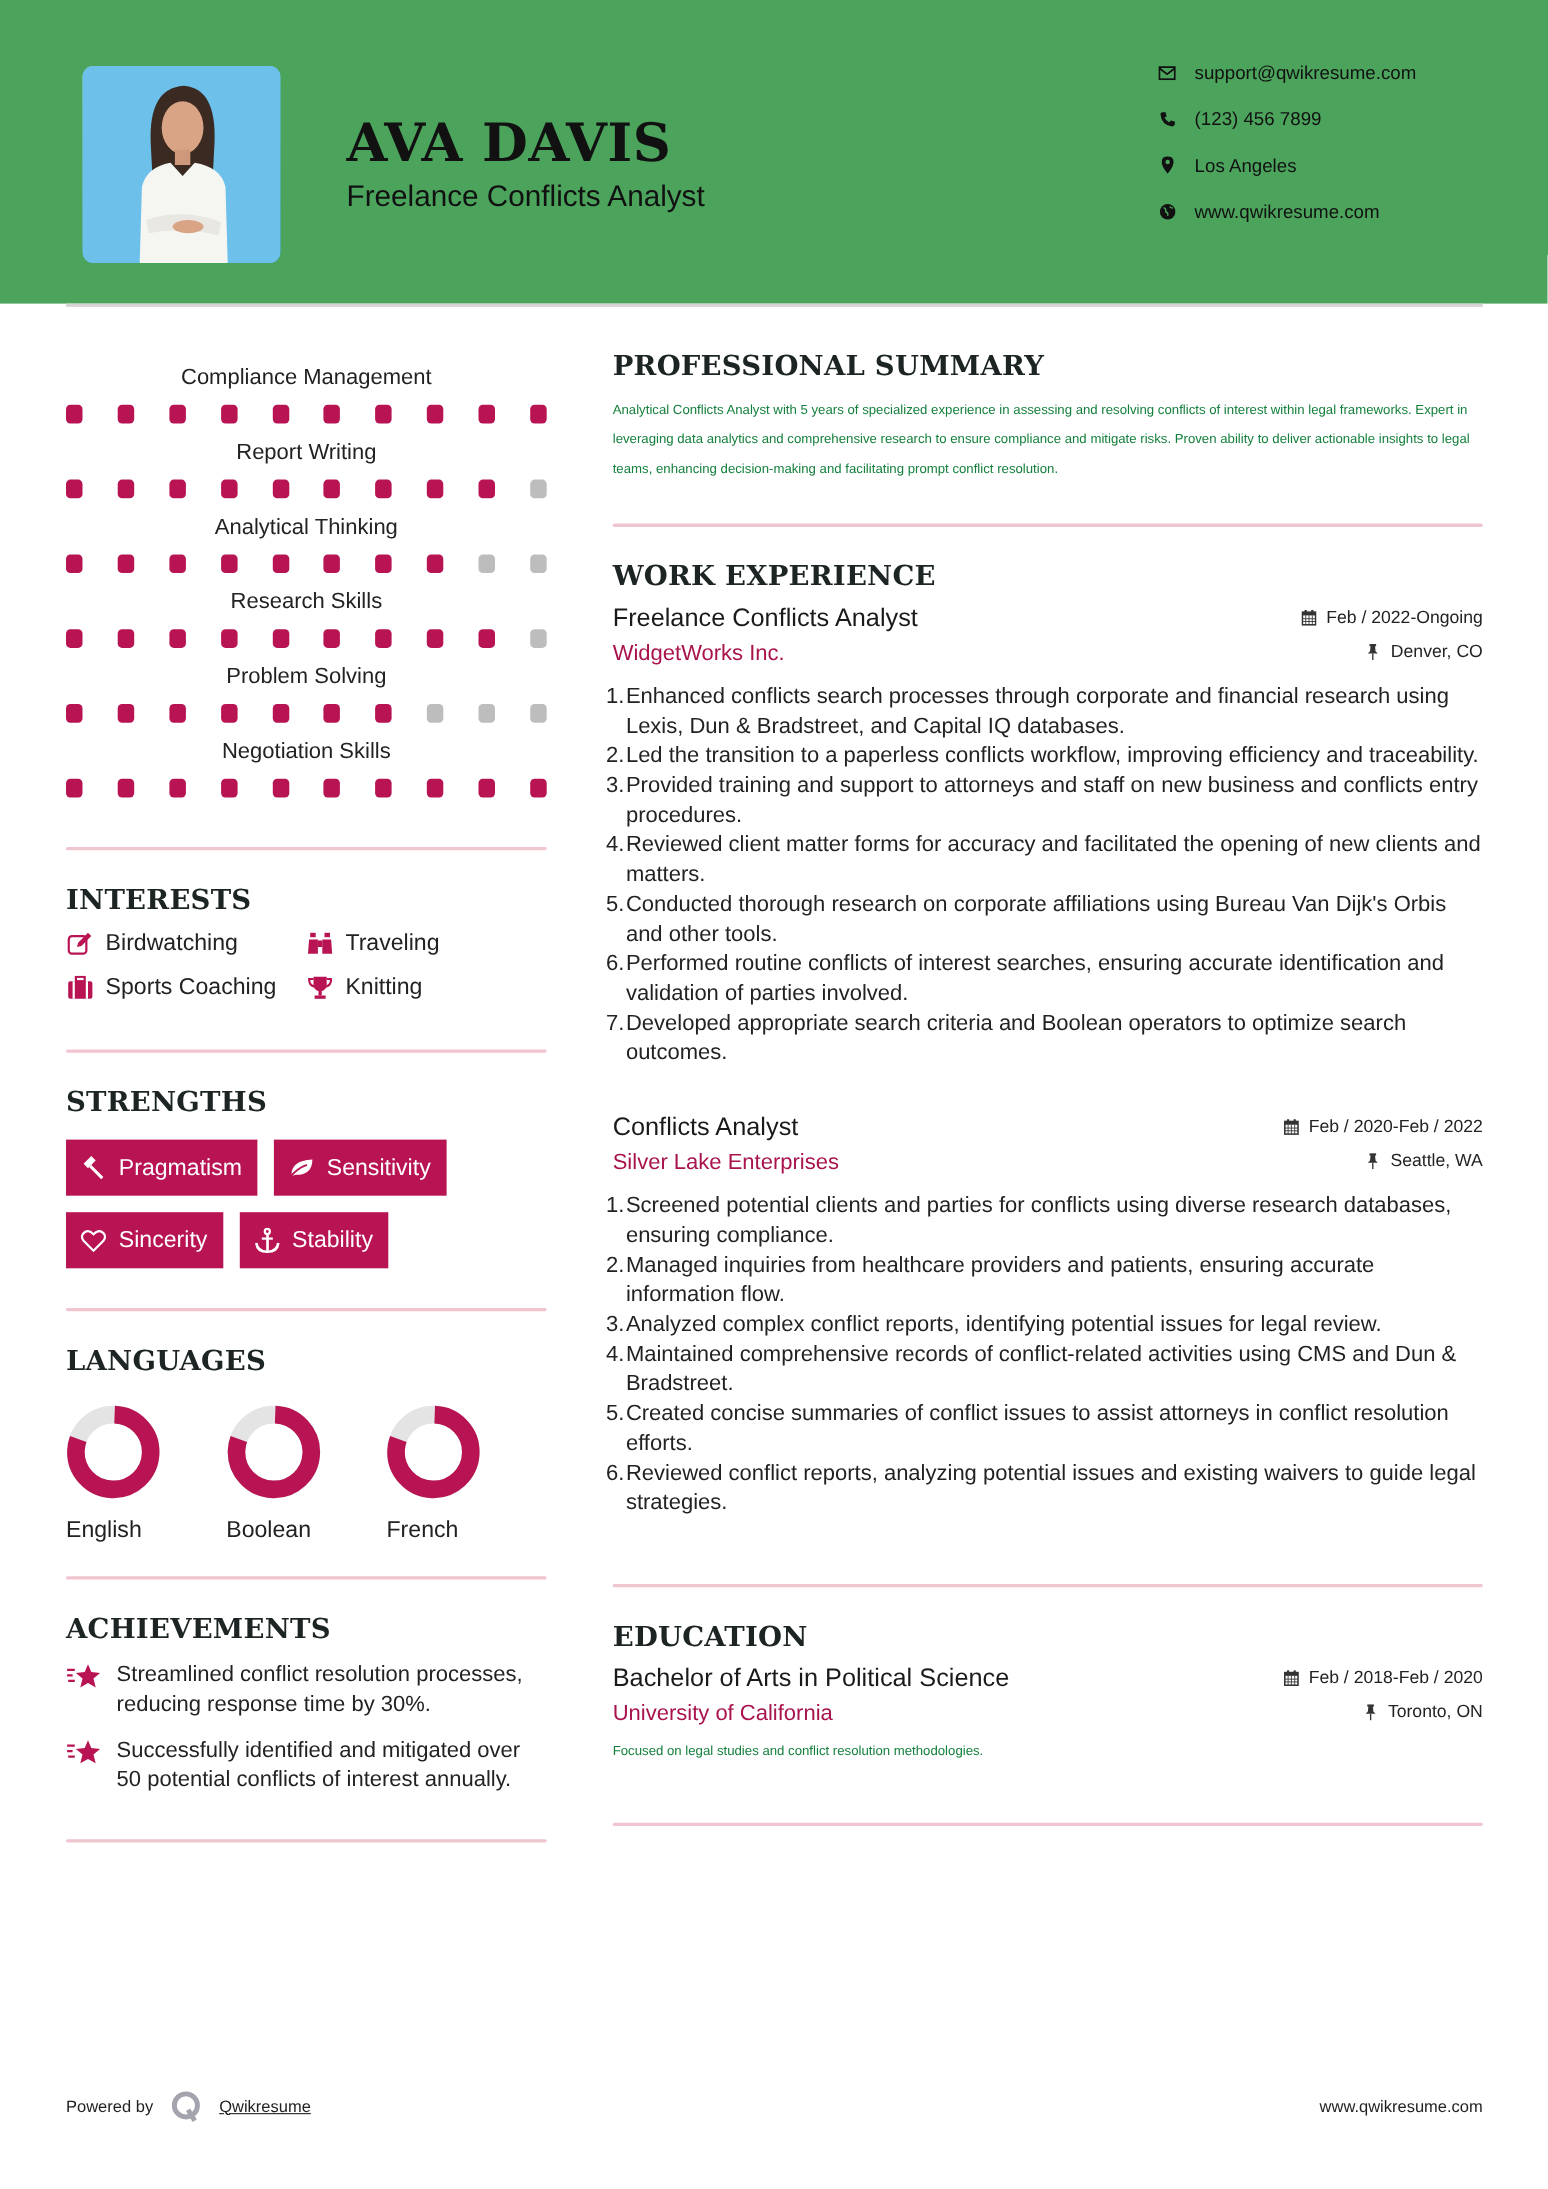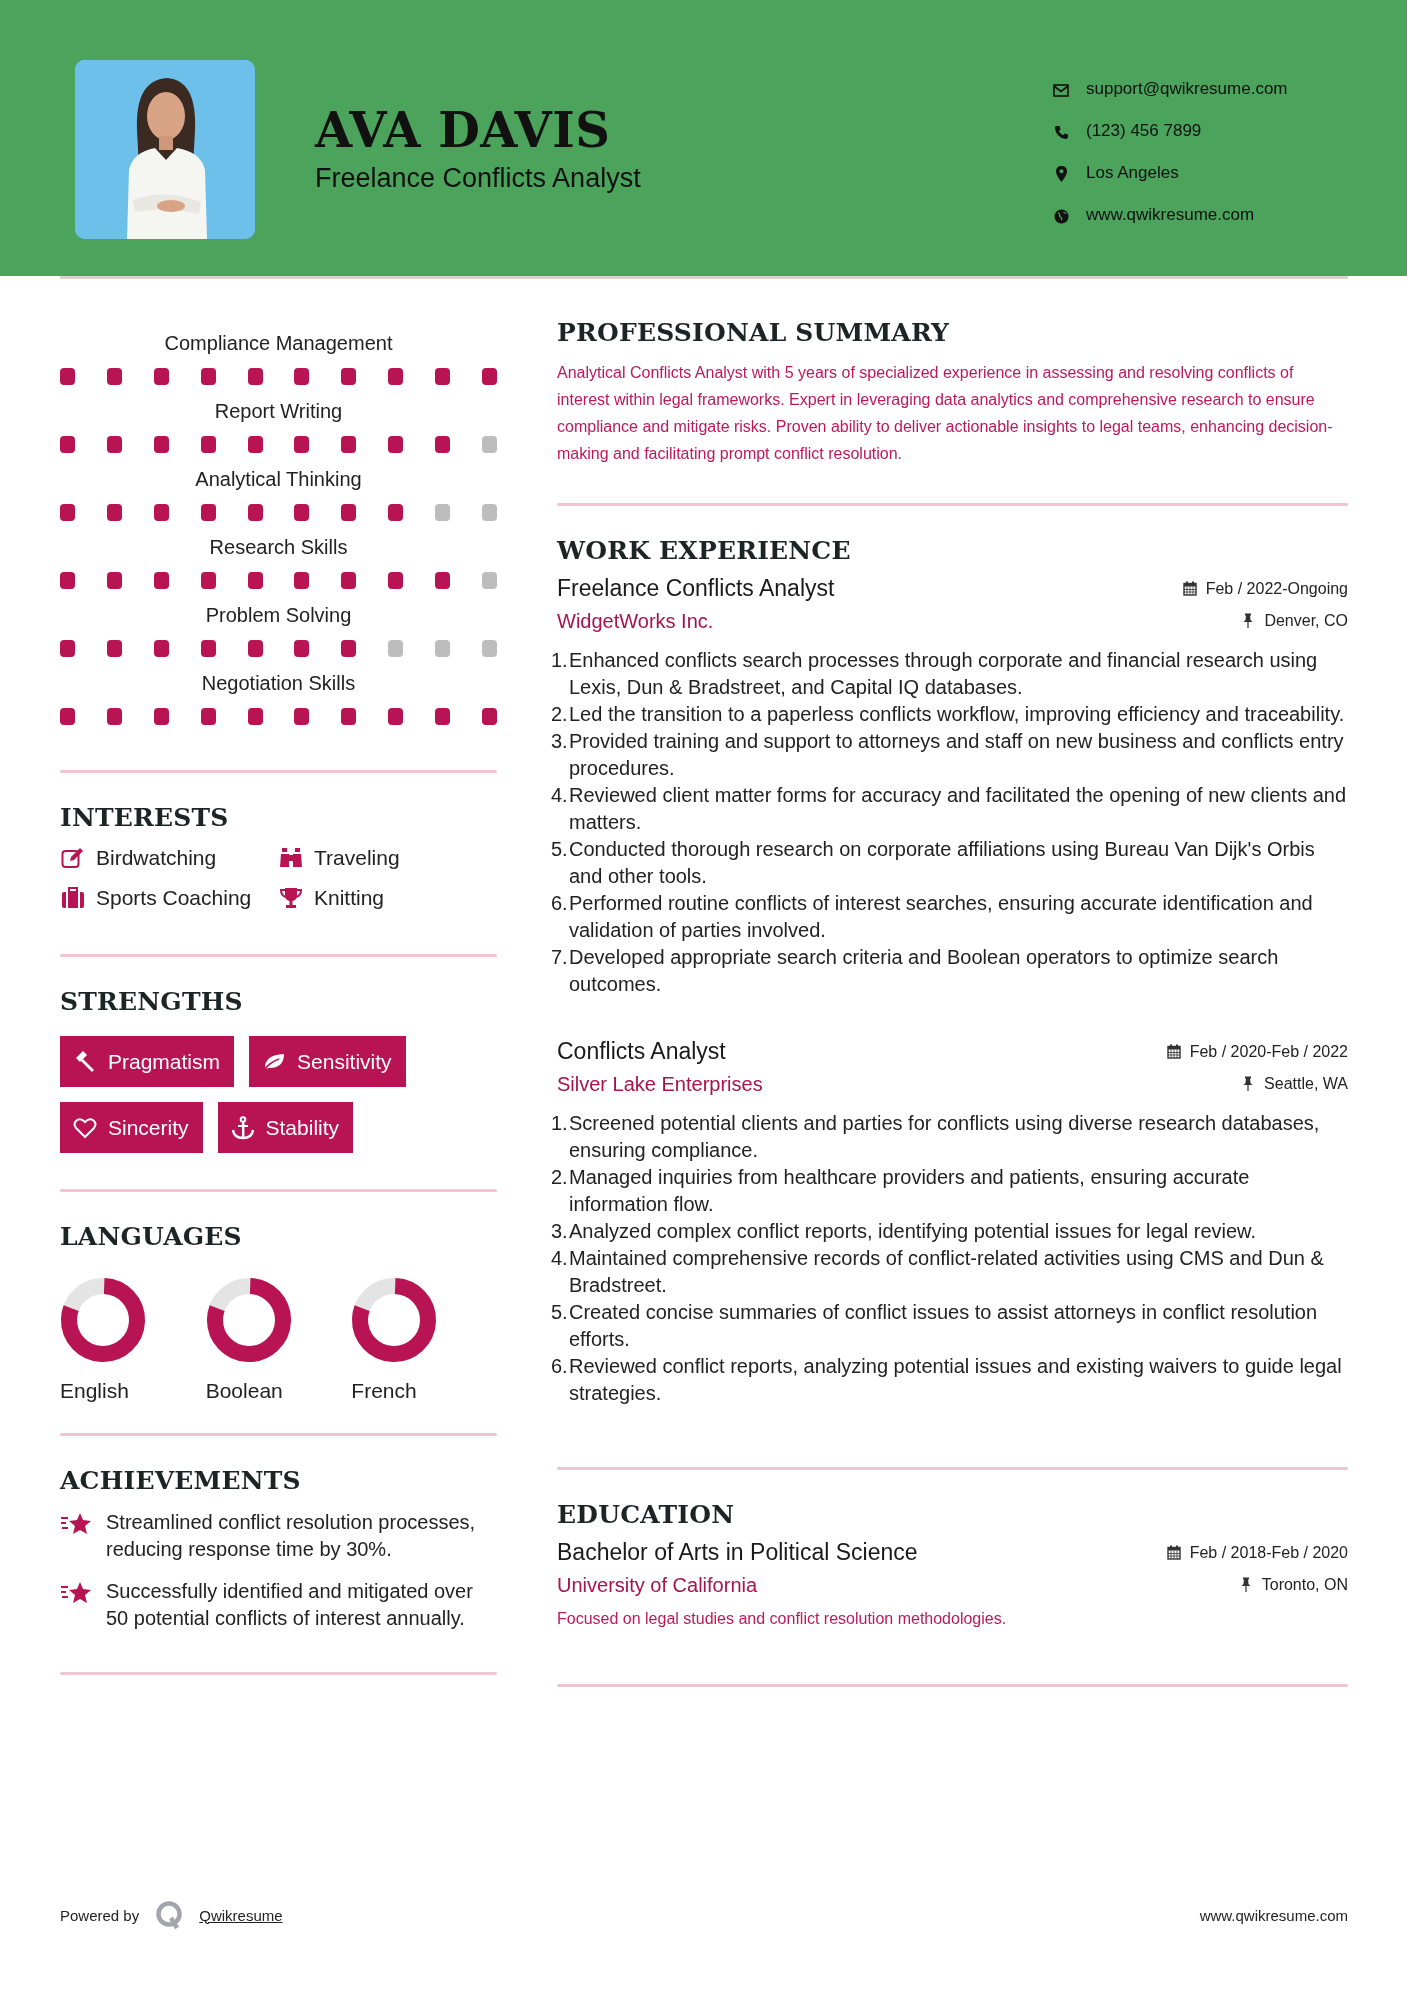--- a/index.html
+++ b/index.html
@@ -7,21 +7,21 @@
   body { font-family: "Liberation Sans", "DejaVu Sans", sans-serif; color: #222; position: relative; overflow: hidden; }
 
   .header { position: absolute; left: 0; top: 0; width: 1407px; height: 276px; background: #4ba35c; }
   .header-rule { position: absolute; left: 60px; top: 276px; width: 1288px; height: 3px; background: #d8d4d4; }
   .photo { position: absolute; left: 75px; top: 60px; width: 180px; height: 179px; border-radius: 10px; overflow: hidden;
            background: linear-gradient(135deg, #9fd6f2 0%, #5db8e8 60%, #49aee3 100%); }
   .photo svg { width: 100%; height: 100%; display: block; }
   .name { position: absolute; left: 315px; top: 102px; font-family: "DejaVu Serif", "Liberation Serif", serif; font-weight: bold; font-size: 48px; color: #111; letter-spacing: 0.5px; }
   .job-title { position: absolute; left: 315px; top: 163px; font-size: 27px; color: #111; }
   .contacts { position: absolute; left: 1052px; top: 57px; }
-  .contact { display: flex; align-items: flex-end; height: 42px; font-size: 17px; color: #111; }
+  .contact { display: flex; align-items: flex-start; height: 42px; font-size: 17px; color: #111; }
   .contact .ic { width: 18px; height: 18px; margin-right: 16px; display: inline-flex; align-items: center; justify-content: center; }
 
   .left { position: absolute; left: 60px; top: 318px; width: 437px; }
   .right { position: absolute; left: 557px; top: 318px; width: 791px; }
   .sec-title { font-family: "DejaVu Serif", "Liberation Serif", serif; font-weight: bold; font-size: 25px; color: #1d2424; letter-spacing: 0.2px; }
   .rule { height: 3px; background: #efc5cf; border-radius: 2px; }
 
   .skill-name { font-size: 20px; color: #222; margin-top: 14px; height: 24px; text-align: center; }
   .dots { display: flex; justify-content: space-between; margin-top: 12px; height: 18px; }
   .dot { width: 15px; height: 17px; border-radius: 4px; background: #b81453; }
@@ -37,21 +37,21 @@
 
   .langs { display: flex; margin-top: 26px; }
   .lang { width: 146px; display: flex; flex-direction: column; align-items: flex-start; }
   .lang svg { width: 86px; height: 86px; }
   .lang-name { font-size: 21px; margin-top: 16px; color: #222; }
 
   .ach { display: flex; margin-top: 14px; }
   .ach .ic { width: 34px; height: 26px; margin-right: 12px; flex-shrink: 0; margin-top: 2px; }
   .ach-text { font-size: 20px; line-height: 27px; color: #222; }
 
-  .summary { font-size: 16px; line-height: 27px; color: #be185d; margin-top: 12px; }
+  .summary { font-size: 12px; line-height: 27px; color: #15803d; margin-top: 12px; }
   .job-head { display: flex; justify-content: space-between; align-items: baseline; }
   .role { font-size: 23px; color: #1a1a1a; }
   .meta { font-size: 16px; color: #222; display: inline-flex; align-items: center; }
   .meta .ic { width: 16px; height: 16px; margin-right: 8px; display: inline-flex; align-items: center; justify-content: center; }
   .company { font-size: 20px; color: #a8124d; }
   .bullets { margin-top: 14px; font-size: 20px; line-height: 27px; color: #222; list-style: none; }
   .bullets li { display: flex; }
   .bullets .num { width: 18px; flex-shrink: 0; margin-left: -6px; }
 
   .footer { position: absolute; left: 60px; top: 1900px; width: 1288px; display: flex; justify-content: space-between; align-items: center; font-size: 15px; color: #222; }

